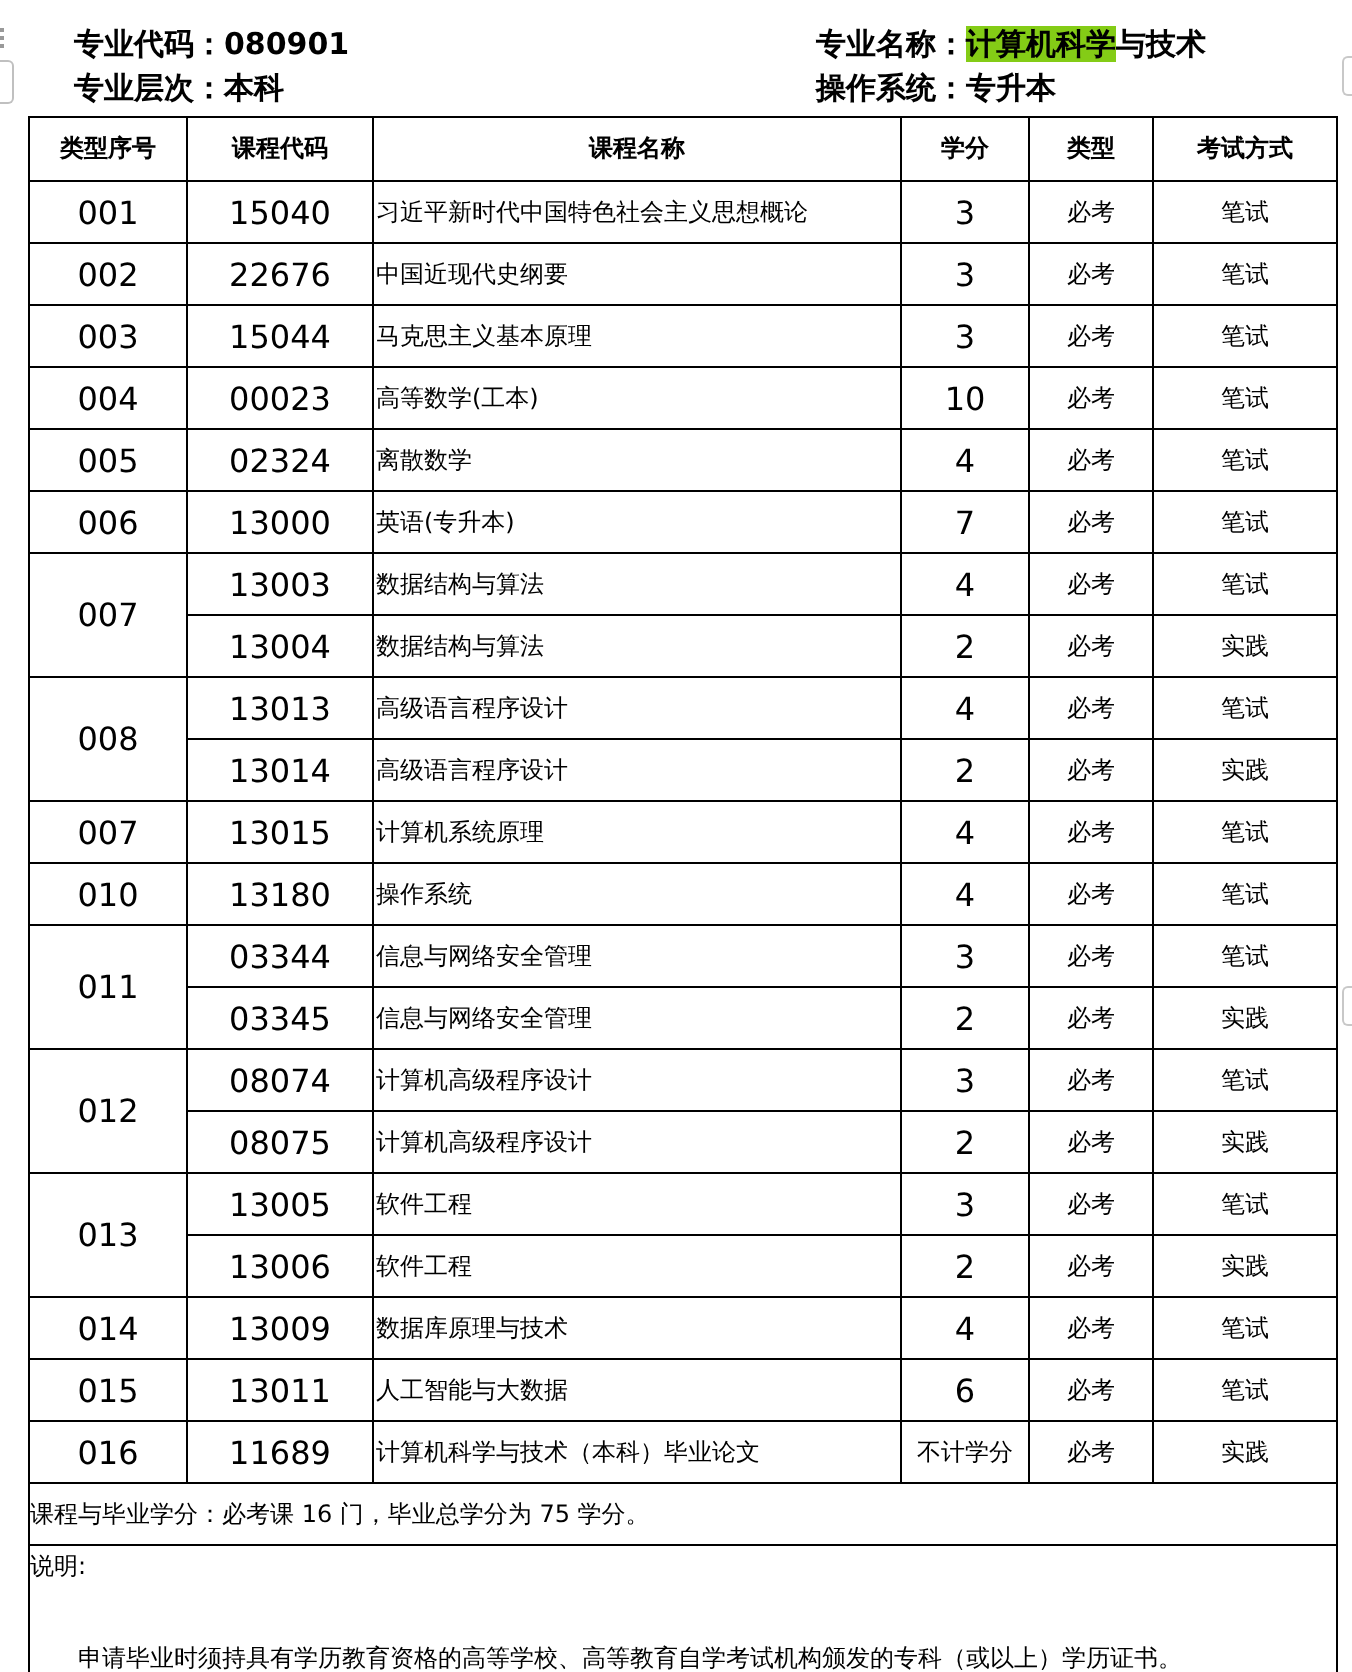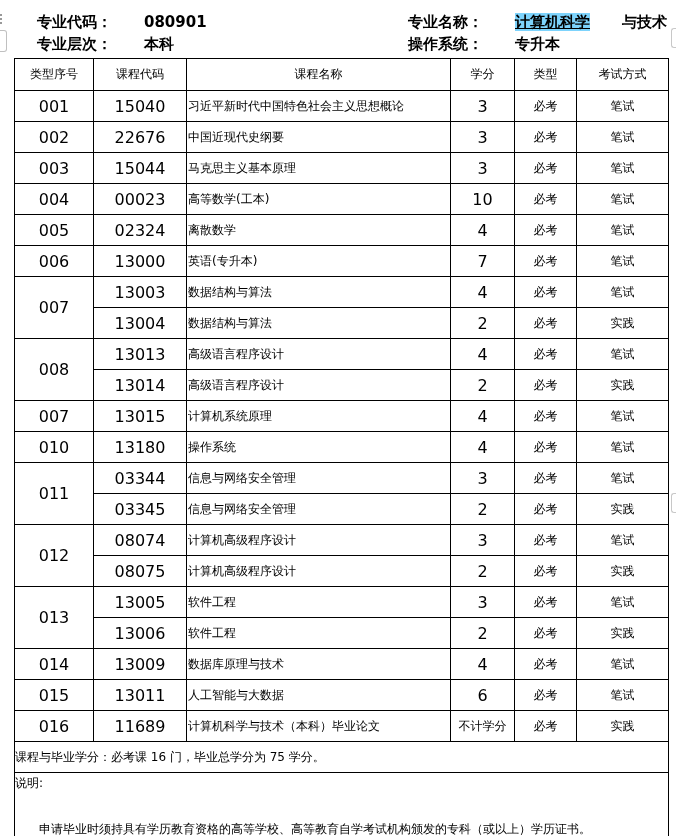--- a/index.html
+++ b/index.html
@@ -1,30 +1,30 @@
 <!DOCTYPE html>
 <html><head>
 <meta charset="utf-8">
 <style>
   html, body { margin: 0; padding: 0; background: #ffffff; }
   body { width: 676px; height: 836px; position: relative; overflow: hidden;
          font-family: "DejaVu Sans", "Liberation Sans", sans-serif; color: #000; }
   .hdr { position: absolute; font-size: 15px; font-weight: bold; line-height: 22px; white-space: nowrap; }
-  .hdr .val { font-weight: bold; margin-left: 32px; }
-  .hl { background: #7dd3fc; text-decoration: underline; }
+  .hdr .val { font-weight: bold; }
+  .hl { background: #84cc16; }
   .edge-left { position: absolute; left: 0; top: 30px; width: 6px; height: 20px;
                border: 1px solid #c0c0c0; border-left: none; border-radius: 0 3px 3px 0; background:#fff; }
   .edge-dots { position: absolute; left: 0; top: 14px; width: 3px; height: 10px;
                border-left: 2px dotted #999; }
   .edge-right { position: absolute; right: 0; width: 4px; border: 1px solid #c8c8c8; border-right: none;
                 border-radius: 3px 0 0 3px; background:#fff; }
   table.main { position: absolute; left: 14px; top: 58px; width: 654px;
                border-collapse: collapse; table-layout: fixed; font-size: 12px; }
   table.main td, table.main th { border: 1px solid #000; padding: 0; height: 30px; text-align: center; vertical-align: middle; }
-  table.main th { font-weight: normal; font-size: 12px; height: 31px; }
+  table.main th { font-weight: bold; font-size: 12px; height: 31px; }
   table.main td.name { text-align: left; padding-left: 1px; }
   table.main td.num { font-family: "DejaVu Sans", sans-serif; font-size: 16px; }
   table.main td.summary { text-align: left; height: 30px; padding-left: 0; }
   table.main td.notes { text-align: left; vertical-align: top; height: 60px; padding: 0; }
   .notes-title { display: block; line-height: 18px; margin-top: 1px; }
   .notes-body { display: block; margin-top: 28px; padding-left: 24px; line-height: 18px; }
 </style>
 </head>
 <body>
 

